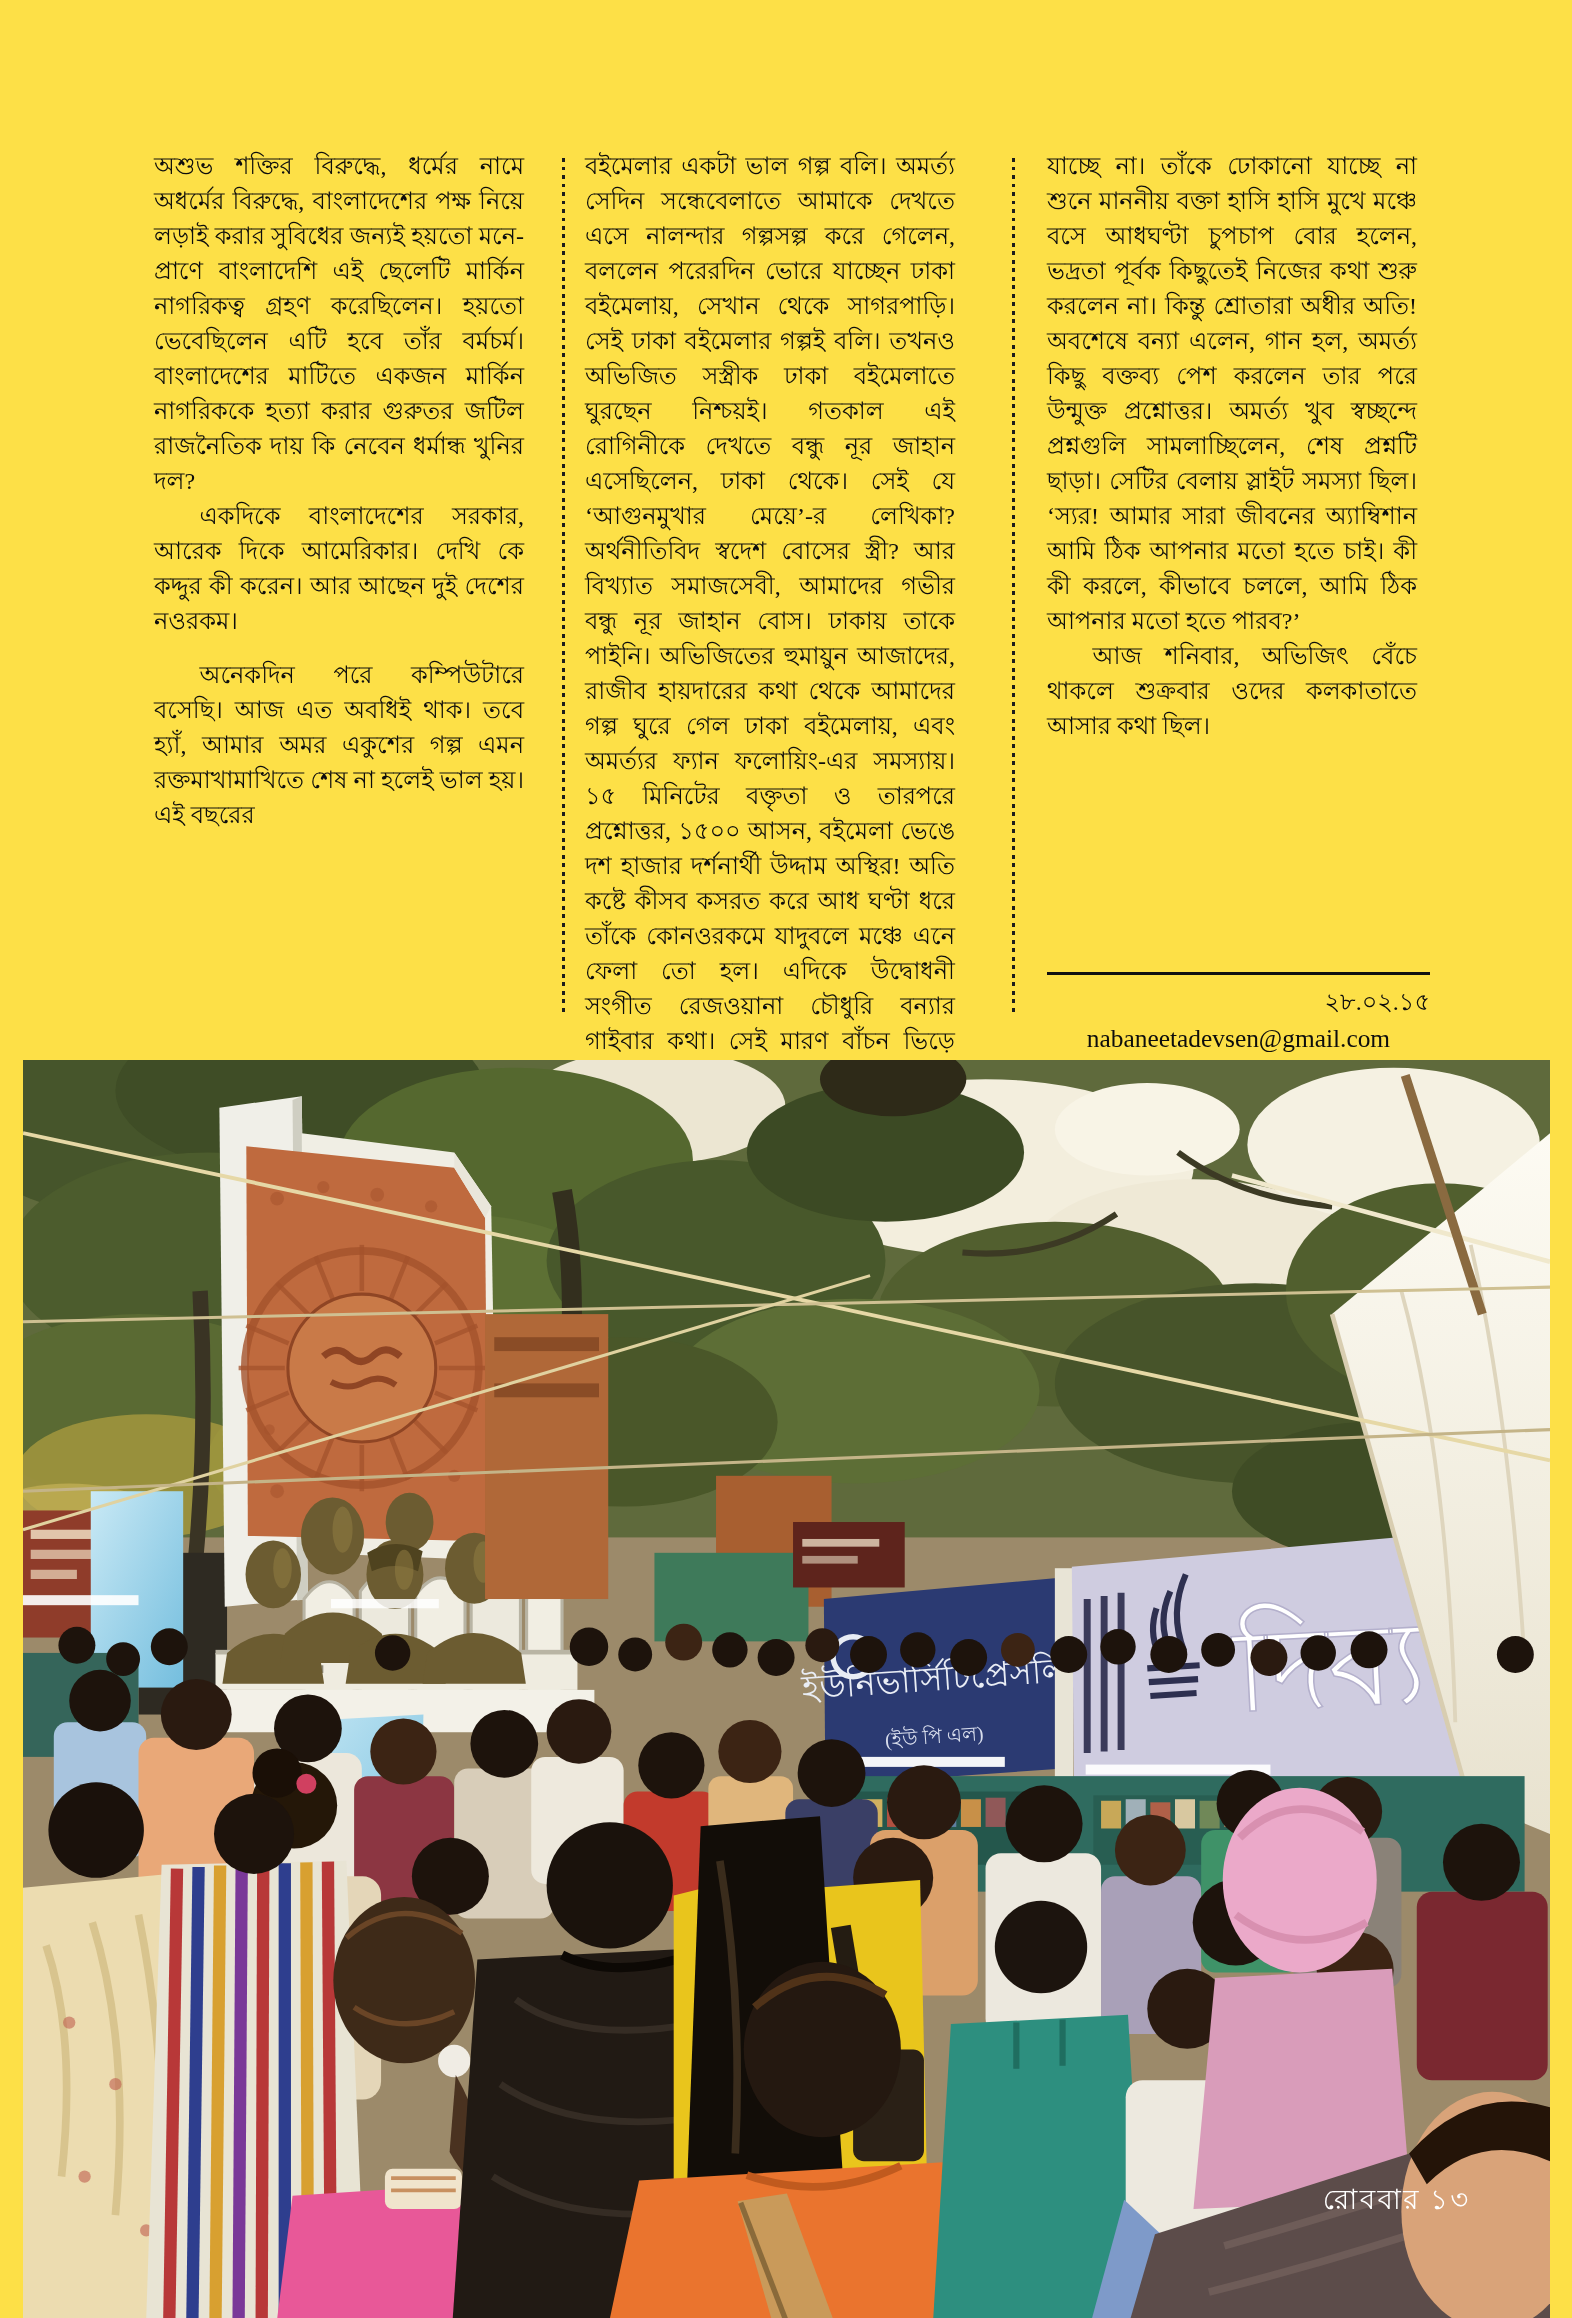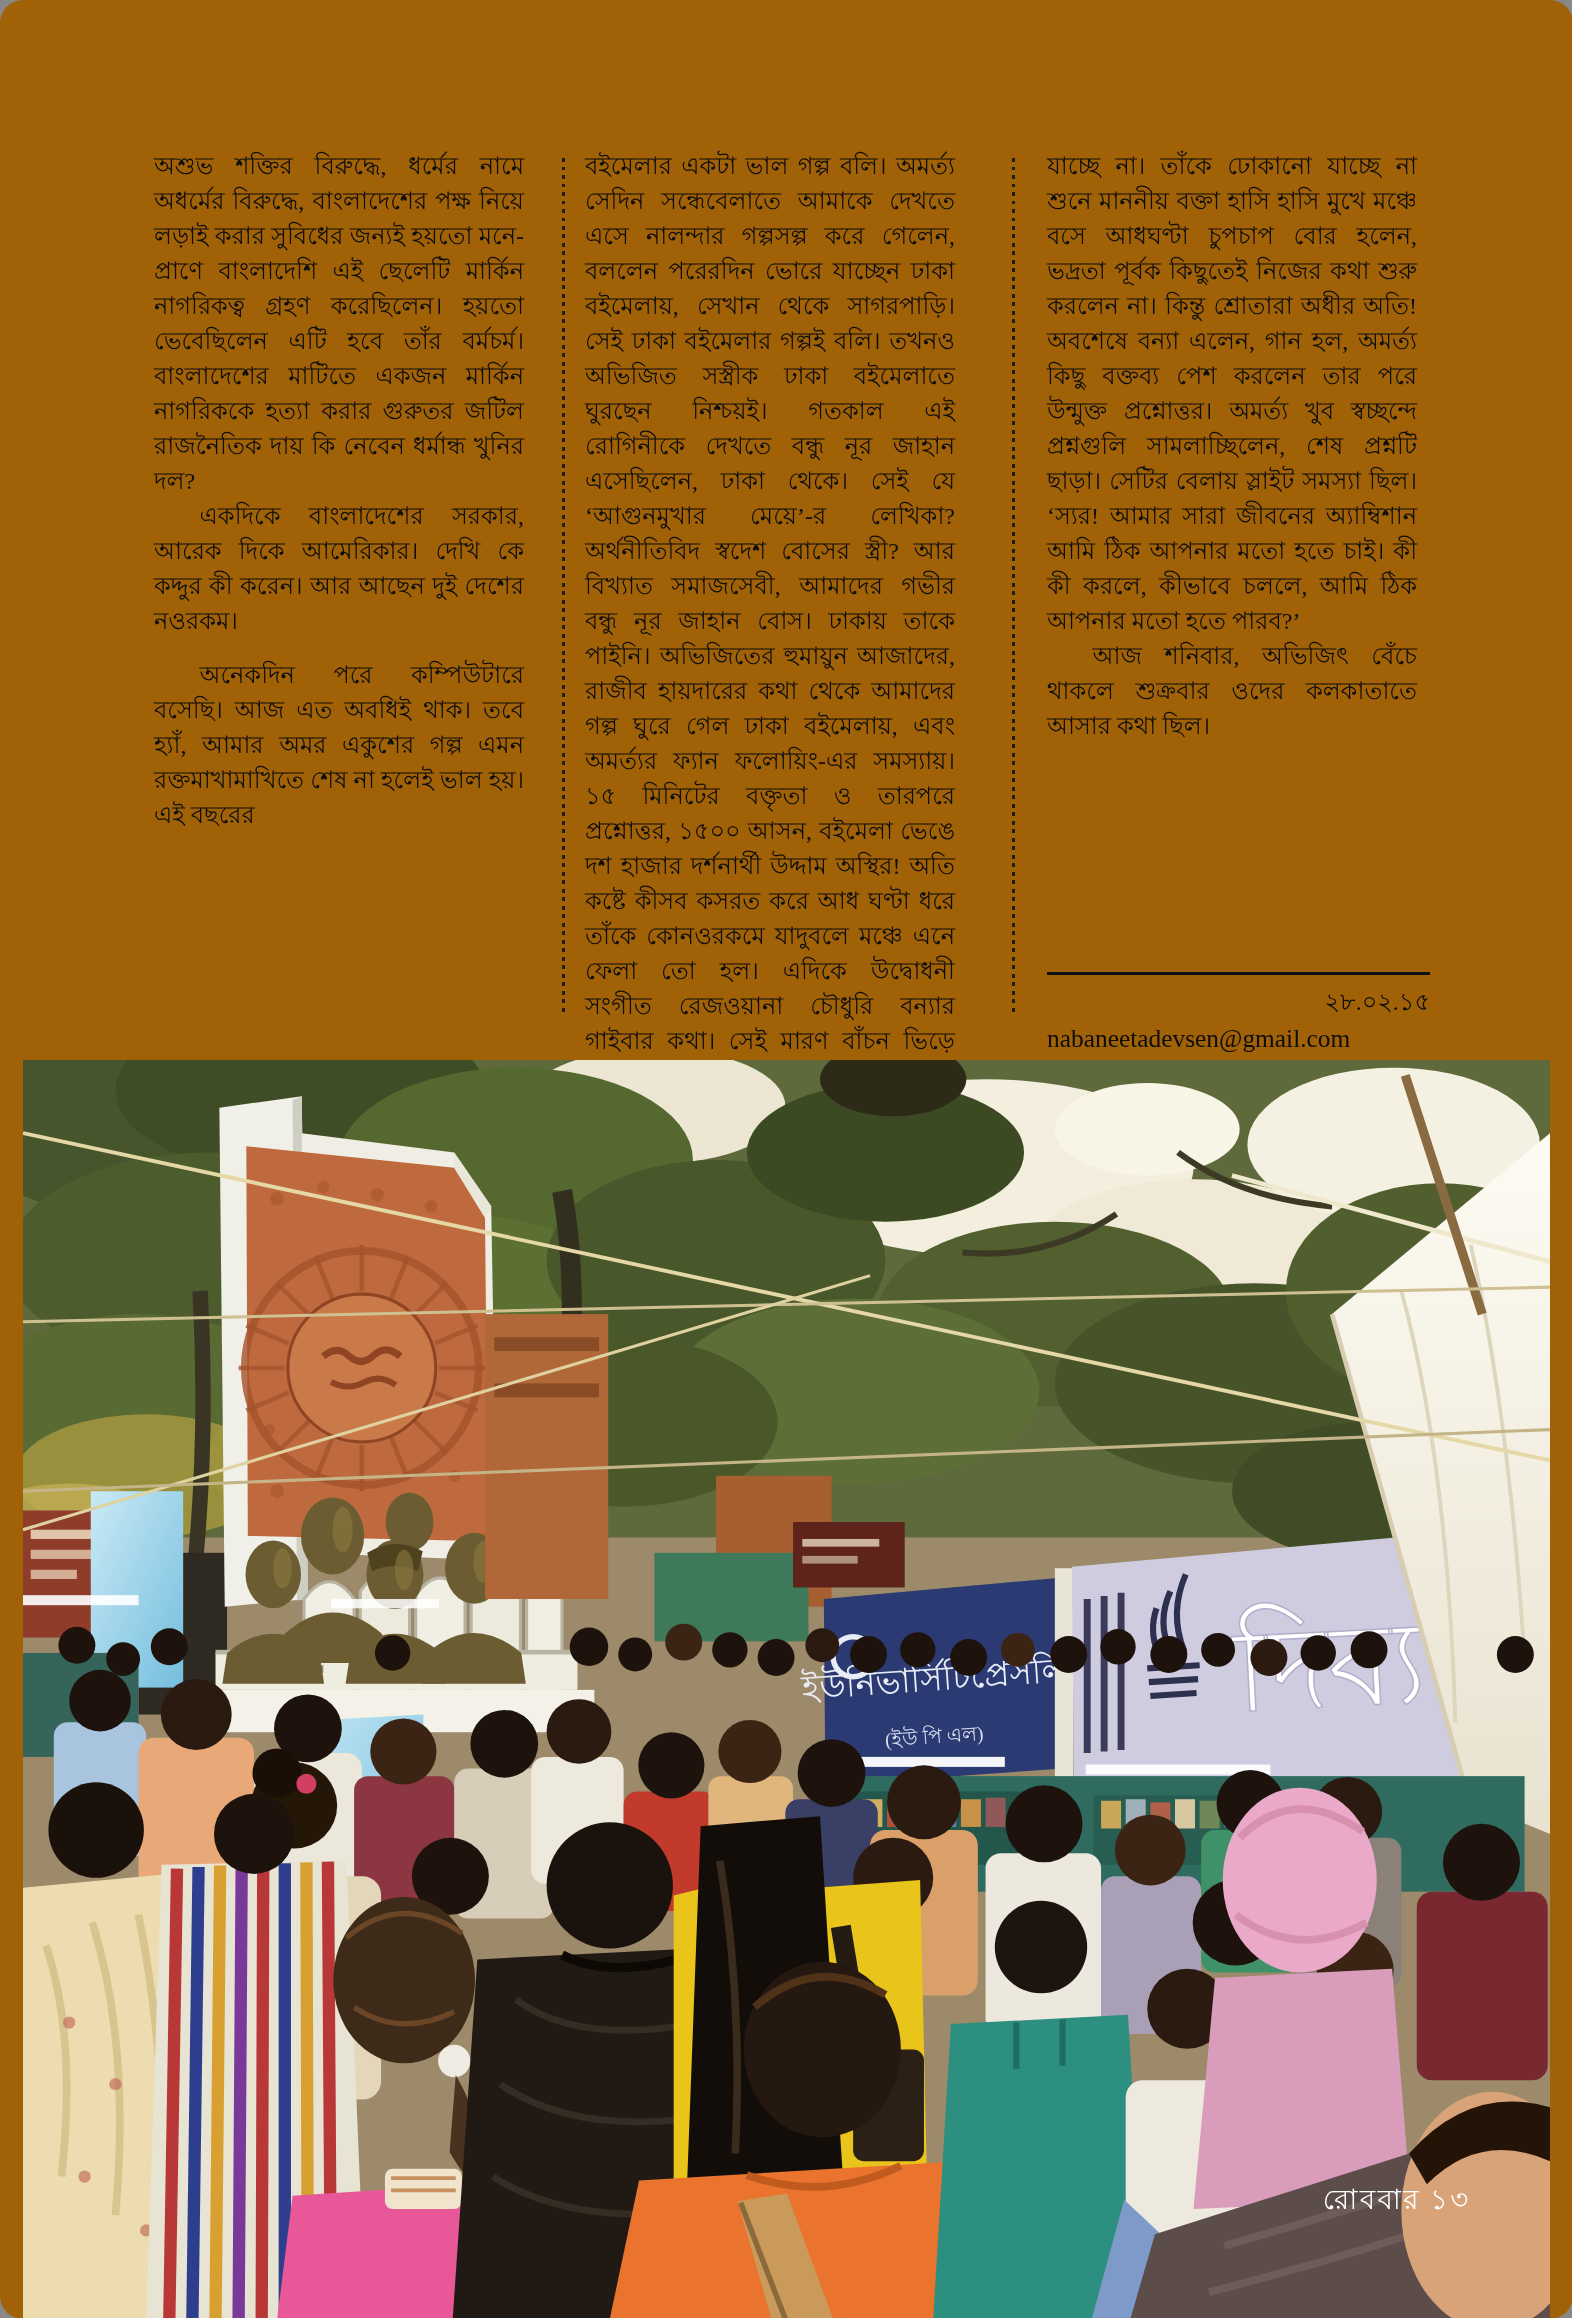--- a/index.html
+++ b/index.html
@@ -1,28 +1,28 @@
 <!DOCTYPE html>
 <html style="font-size:12.3px"><head>
 <meta charset="utf-8">
 <style>
   html,body{margin:0;padding:0;background:#888;}
-  .page{position:relative;width:1573px;height:2319px;background:#a16207;overflow:hidden;
-        font-family:"Liberation Serif","DejaVu Serif",serif;color:#0d0d0d;border-radius:23px;}
+  .page{position:relative;width:1573px;height:2319px;background:#fde047;overflow:hidden;
+        font-family:"Liberation Serif","DejaVu Serif",serif;color:#0d0d0d;}
   .col{position:absolute;top:149px;width:370px;font-size:24px;line-height:35px;
        text-align:justify;letter-spacing:0px;}
   .col p{margin:0;}
   .col p.ind{text-indent:1.9em;}
   .col p.gap{margin-top:18.5px;}
   .vdivider{position:absolute;top:158px;height:858px;width:3.1px;
     background:repeating-linear-gradient(to bottom,#1c1c1c 0 3.8px,transparent 3.8px 8.5px);}
   .sig{position:absolute;left:1047px;top:972px;width:383px;}
   .sig-rule{border:0;border-top:3.1px solid #111;margin:0 0 7.7px 0;}
   .sig-date{text-align:right;font-size:24px;margin:0;}
-  .sig-email{text-align:left;font-size:25.4px;margin:1.5px 0 0 0;font-family:"Liberation Serif",serif;}
+  .sig-email{text-align:center;font-size:25.4px;margin:1.5px 0 0 0;font-family:"Liberation Serif",serif;}
   .photo{position:absolute;left:23px;top:1060px;width:1527px;height:1259px;display:block;}
 </style>
 </head>
 <body>
 
 <div class="page">
 
   <div class="col" style="left:154px;">
     <p>অশুভ শক্তির বিরুদ্ধে, ধর্মের নামে অধর্মের বিরুদ্ধে, বাংলাদেশের পক্ষ নিয়ে লড়াই করার সুবিধের জন্যই হয়তো মনে-প্রাণে বাংলাদেশি এই ছেলেটি মার্কিন নাগরিকত্ব গ্রহণ করেছিলেন। হয়তো ভেবেছিলেন এটি হবে তাঁর বর্মচর্ম। বাংলাদেশের মাটিতে একজন মার্কিন নাগরিককে হত্যা করার গুরুতর জটিল রাজনৈতিক দায় কি নেবেন ধর্মান্ধ খুনির দল?</p>
     <p class="ind">একদিকে বাংলাদেশের সরকার, আরেক দিকে আমেরিকার। দেখি কে কদ্দুর কী করেন। আর আছেন দুই দেশের নওরকম।</p>

